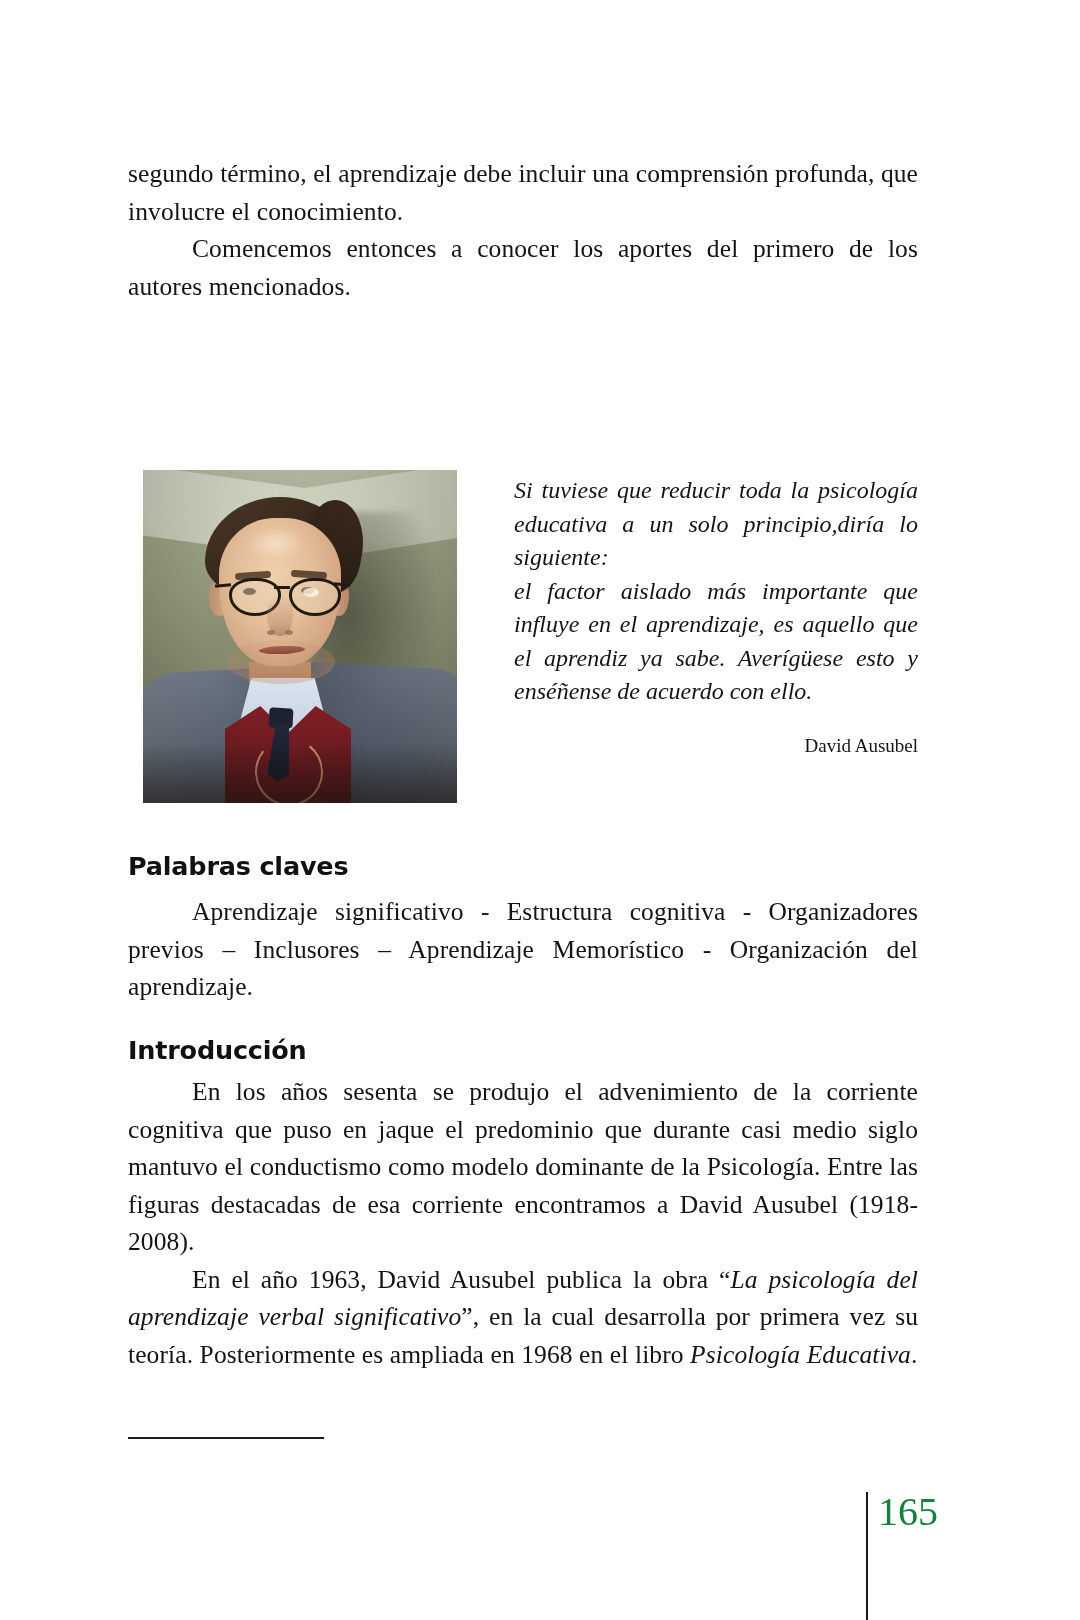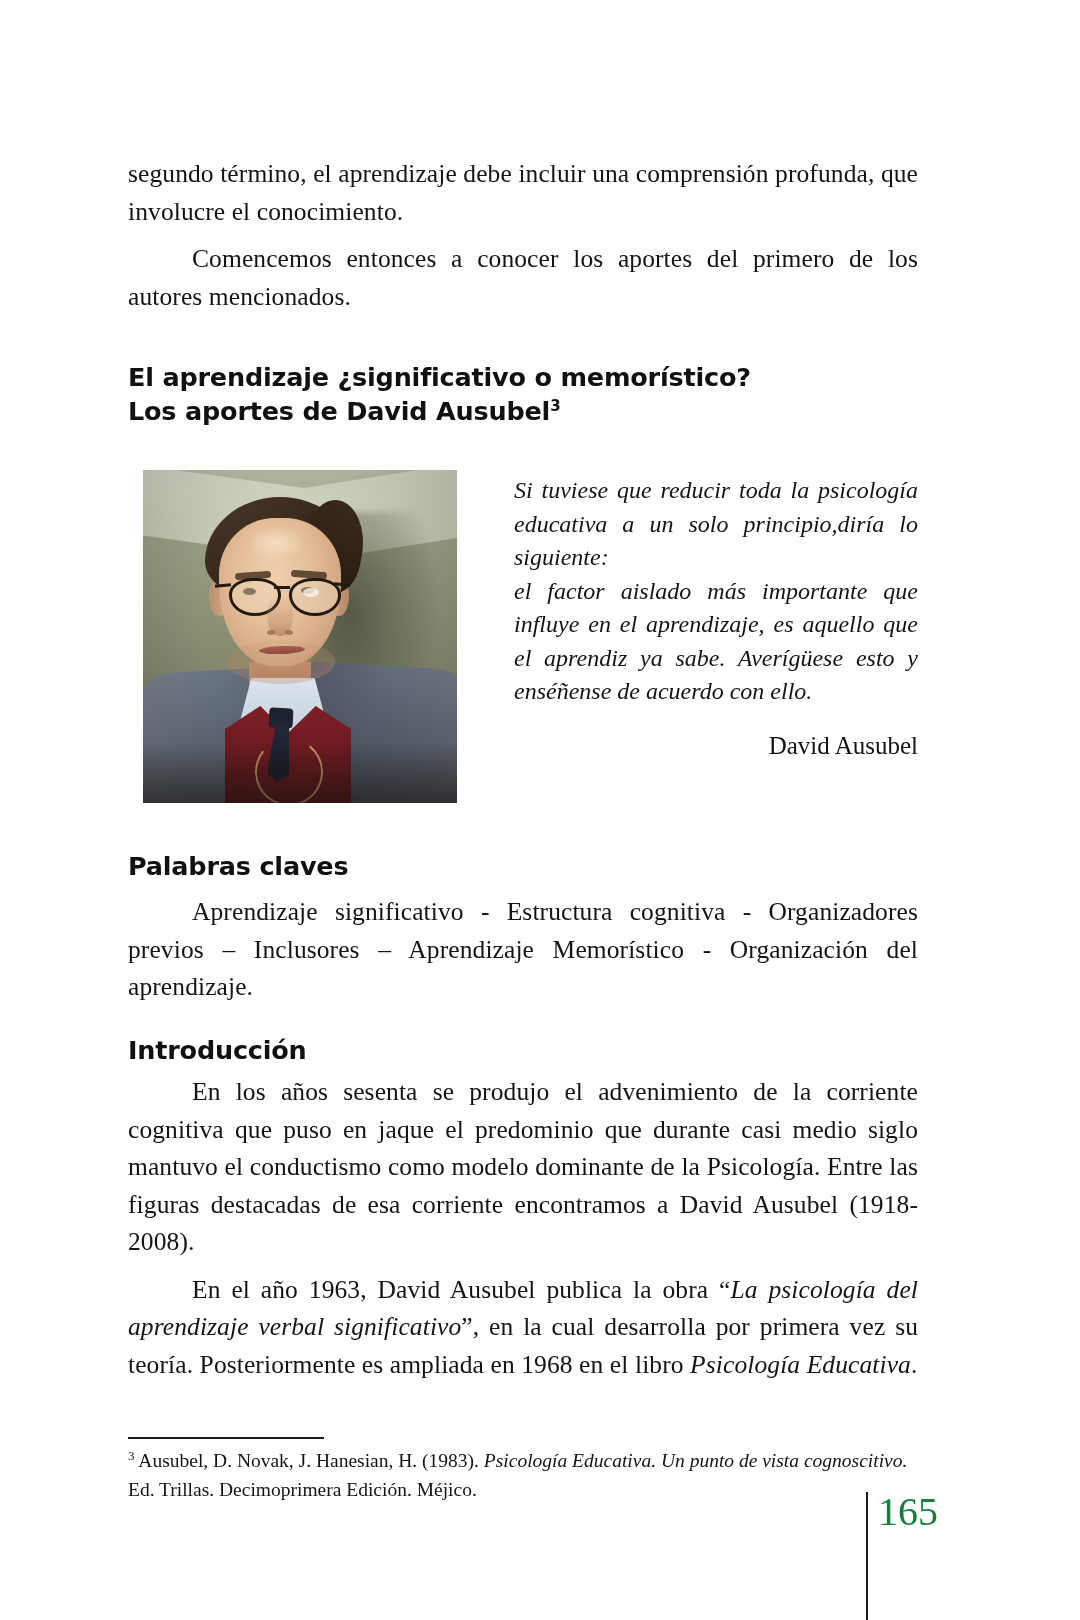--- a/index.html
+++ b/index.html
@@ -35,21 +35,21 @@
   p.body {
     margin: 0;
     font-size: 25.5px;
     line-height: 37.5px;
     text-align: justify;
     text-justify: inter-word;
     color: #141414;
     letter-spacing: .1px;
   }
   p.body.indent { text-indent: 64px; }
-  p.body + p.body { margin-top: 10px; }
+  p.body + p.body { margin-top: 0; }
 
   
   .h-sec {
     font-family: "DejaVu Sans", "Liberation Sans", sans-serif;
     font-weight: bold;
     font-size: 25.5px;
     line-height: 34px;
     color: #111;
     letter-spacing: -0.2px;
   }
@@ -234,21 +234,21 @@
     font-size: 24px;
     line-height: 33.5px;
     text-align: justify;
     text-justify: inter-word;
     color: #141414;
   }
   .quote .attrib {
     margin-top: 22px;
     font-style: normal;
     text-align: right;
-    font-size: 25px;
+    font-size: 19px;
     line-height: 30px;
   }
 
   
   .h-palabras { position: absolute; left: 128px; top: 849px; }
   .kw { position: absolute; left: 128px; top: 893px; width: 790px; }
   .h-intro  { position: absolute; left: 128px; top: 1025px; margin-top: 8px; }
   .intro    { position: absolute; left: 128px; top: 1073px; width: 790px; }
 
   
@@ -288,24 +288,20 @@
 </head>
 <body>
 
 <div class="page">
 
   <div class="col">
     <p class="body">segundo término, el aprendizaje debe incluir una comprensión profunda, que involucre el conocimiento.</p>
     <p class="body indent">Comencemos entonces a conocer los aportes del primero de los autores mencionados.</p>
   </div>
 
-  <div class="block-title">
-    <div class="h-sec">El aprendizaje ¿significativo o memorístico?</div>
-    <div class="h-sec"><span>Los aportes de David Ausubel</span><sup>3</sup></div>
-  </div>
 
   <div class="photo">
     <div class="ph-layer wall"></div>
     <div class="ph-layer ceil-l"></div>
     <div class="ph-layer ceil-r"></div>
     <div class="ph-layer shadow-r"></div>
 
     <div class="ph-layer jacket-l"></div>
     <div class="ph-layer jacket-r"></div>
     <div class="ph-layer neck"></div>
@@ -352,18 +348,17 @@
     <p class="body indent">Aprendizaje significativo - Estructura cognitiva - Organizadores previos – Inclusores – Aprendizaje Memorístico - Organización del aprendizaje.</p>
   </div>
 
   <div class="h-sec h-intro">Introducción</div>
   <div class="intro">
     <p class="body indent">En los años sesenta se produjo el advenimiento de la corriente cognitiva que puso en jaque el predominio que durante casi medio siglo mantuvo el conductismo como modelo dominante de la Psicología. Entre las figuras destacadas de esa corriente encontramos a David Ausubel (1918-2008).</p>
     <p class="body indent"><span>En el año 1963, David Ausubel publica la obra “</span><i>La psicología del aprendizaje verbal significativo</i><span>”, en la cual desarrolla por primera vez su teoría. Posteriormente es ampliada en 1968 en el libro </span><i>Psicología Educativa</i><span>.</span></p>
   </div>
 
   <div class="fn-rule"></div>
-  <div class="footnote"><sup>3</sup><span> Ausubel, D. Novak, J. Hanesian, H. (1983). </span><i>Psicología Educativa. Un punto de vista cognoscitivo.</i><span> Ed. Trillas. Decimoprimera Edición. Méjico.</span></div>
 
   <div class="folio-rule"></div>
   <div class="folio">165</div>
 
 </div>
 
 </body></html>

